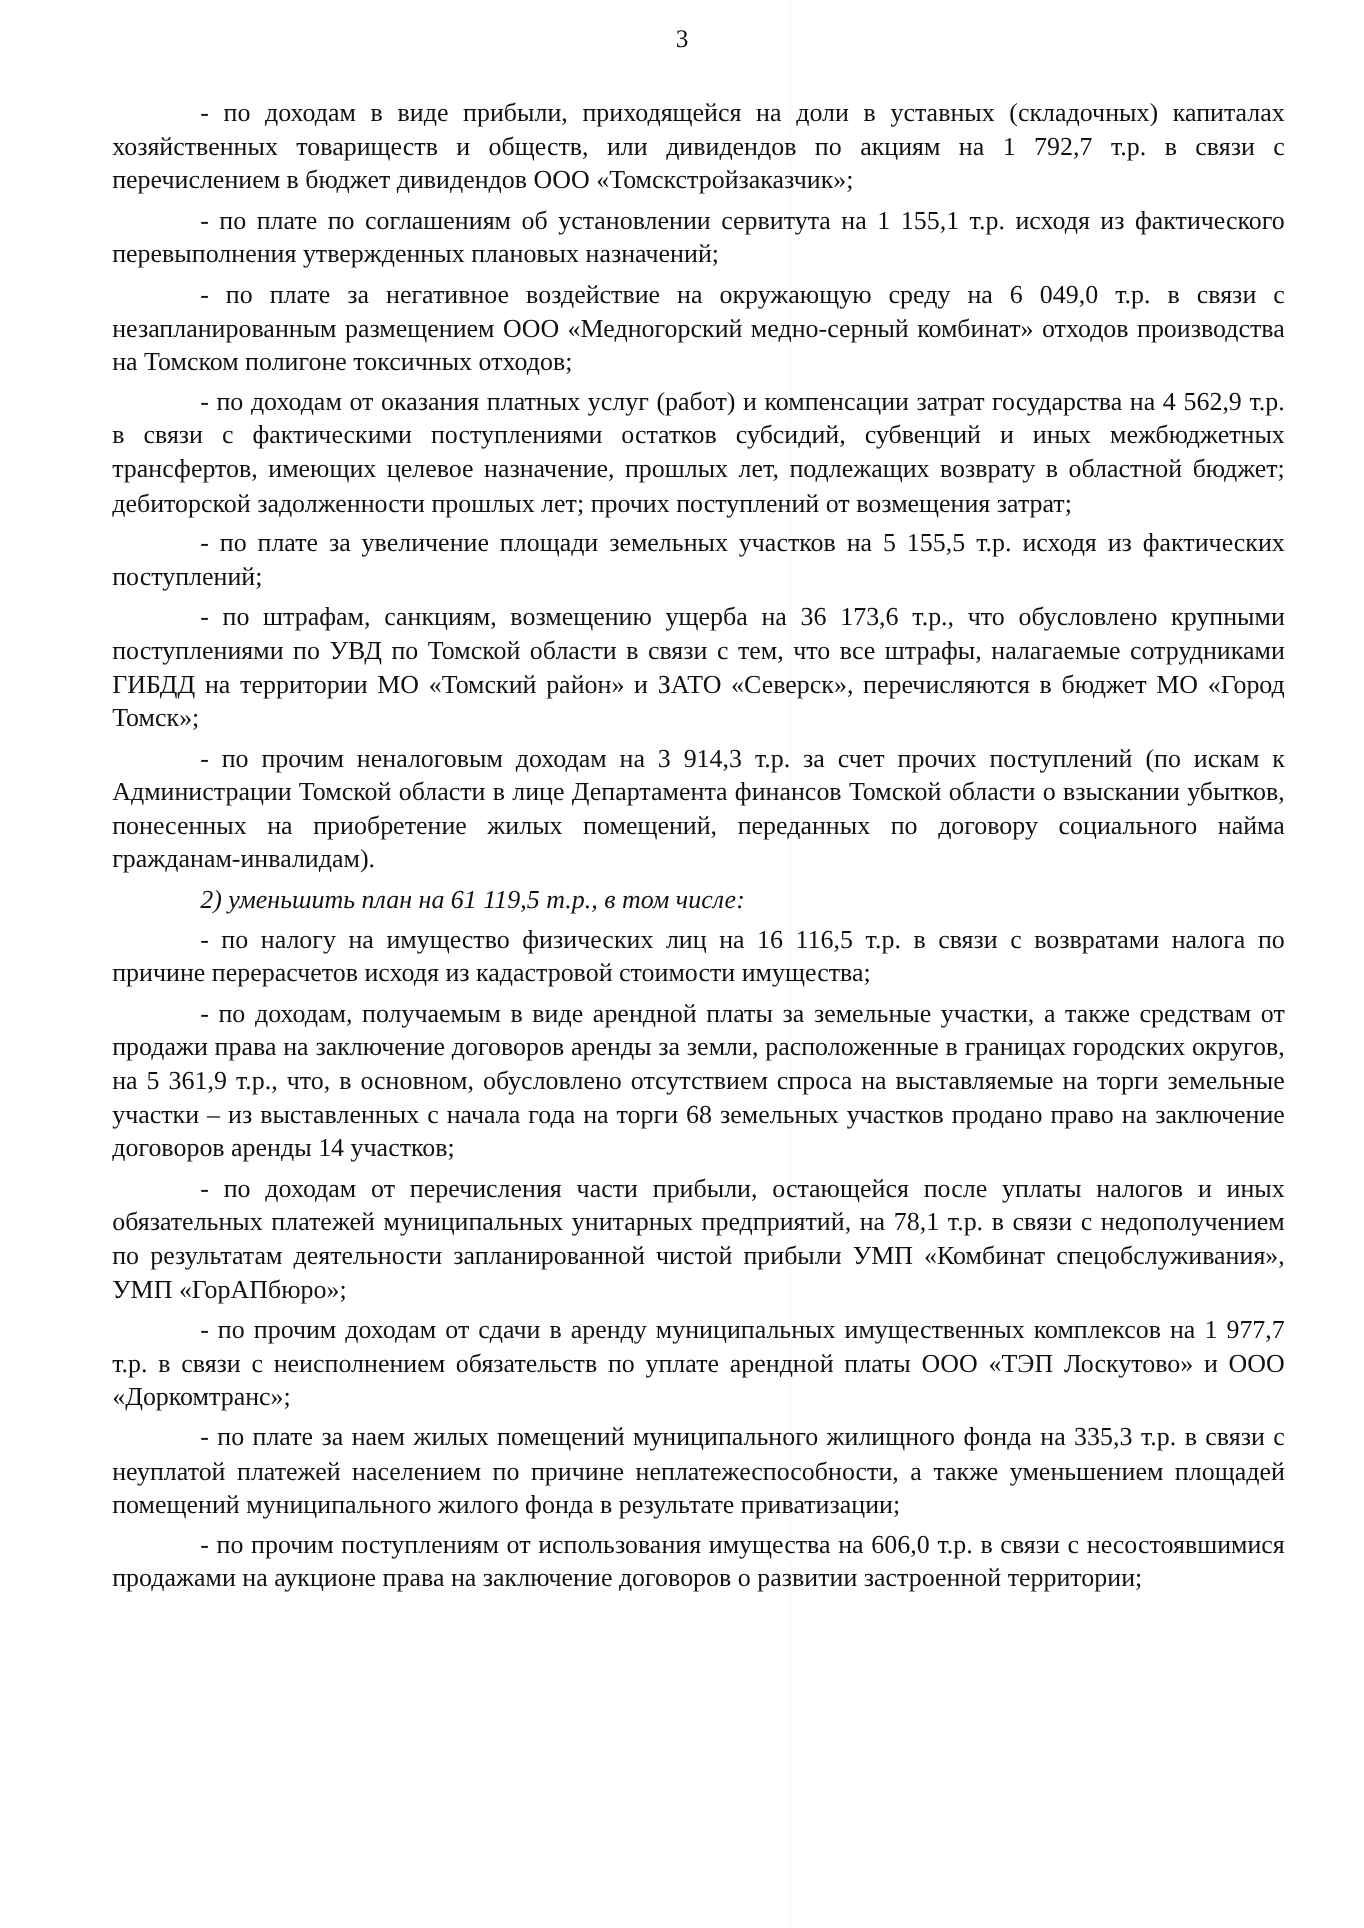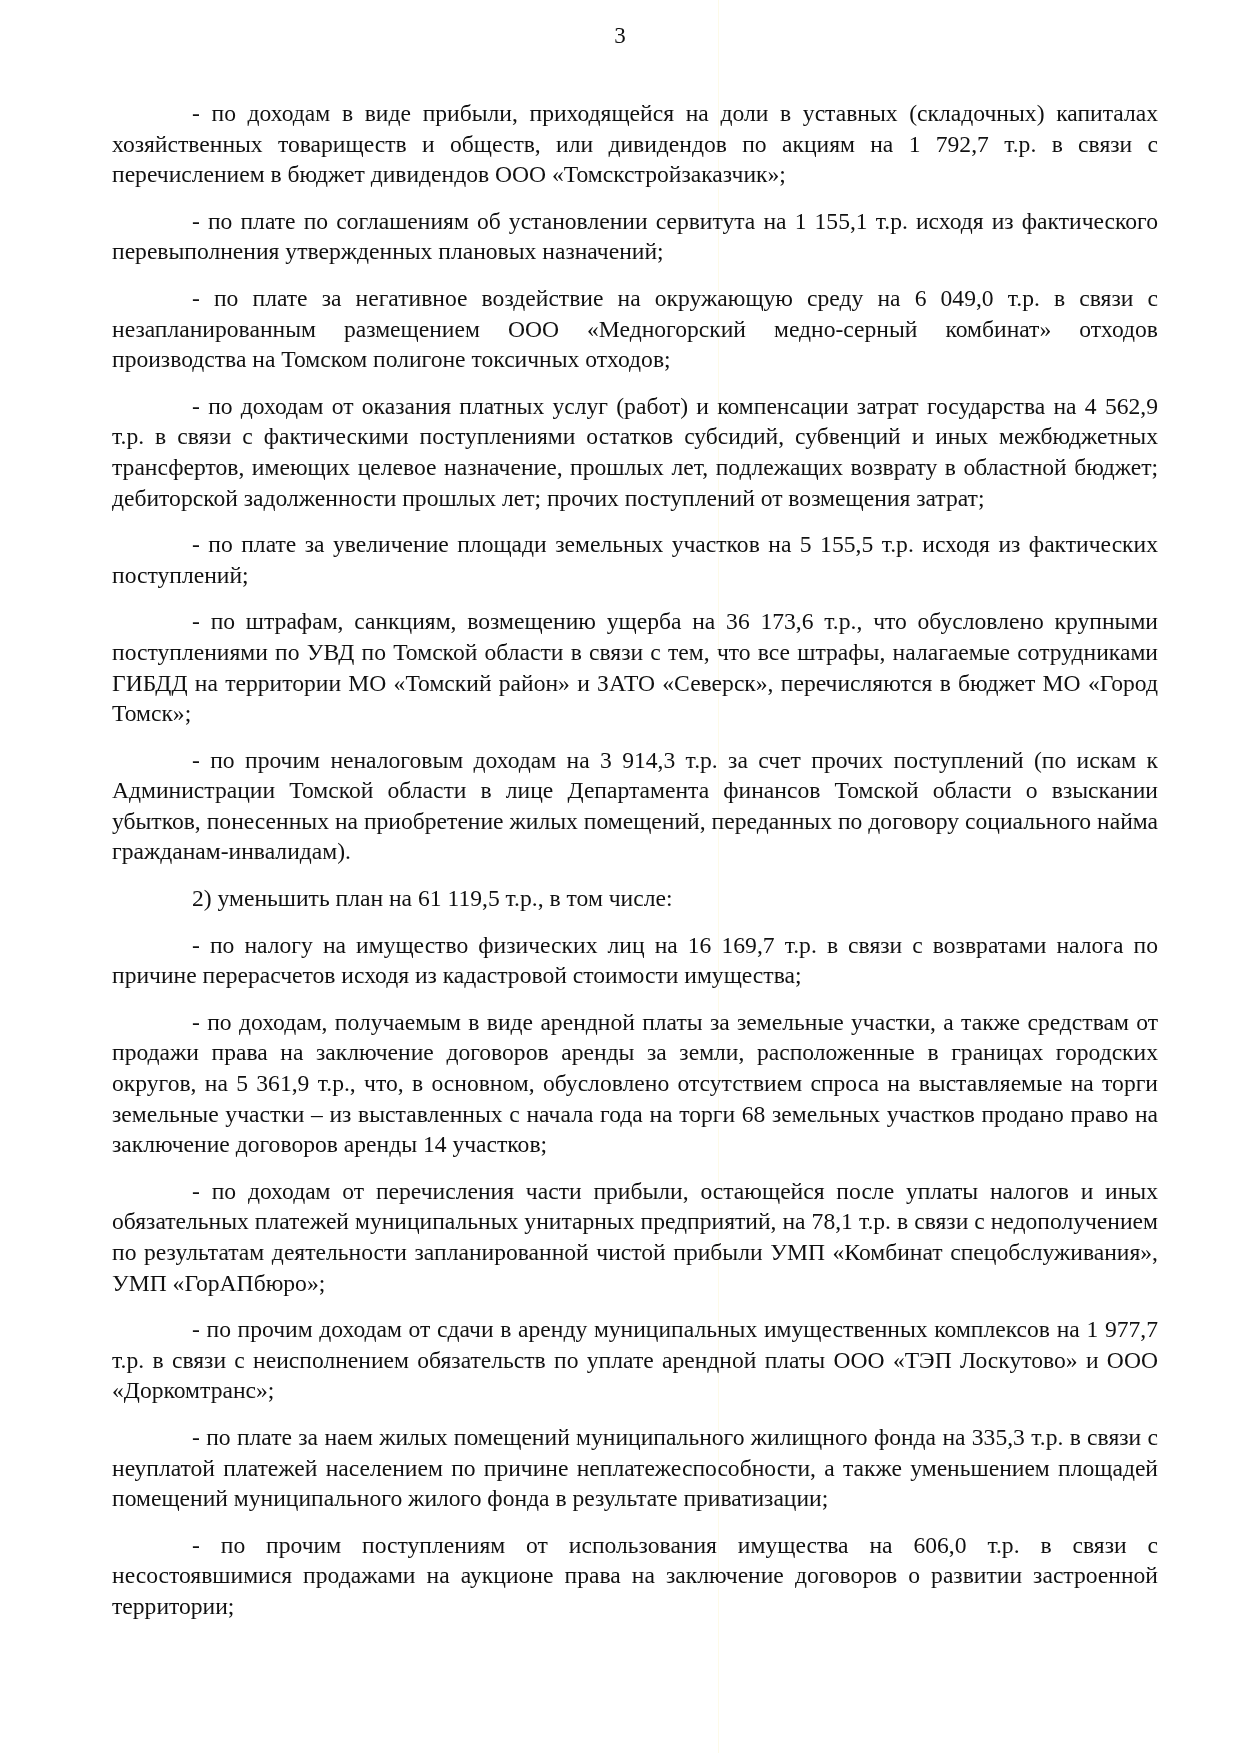--- a/index.html
+++ b/index.html
@@ -26,27 +26,28 @@
     }
     .body-text {
       position: absolute;
       top: 82px;
       left: 96px;
       width: 1078px;
       font-size: 23.6px;
       line-height: 30.6px;
     }
     .para {
-      margin: 16px;
+      margin: 6px;
       text-indent: 80px;
       text-align: justify;
       text-align-last: left;
     }
     .para.heading-para {
       text-indent: 80px;
+      font-style: italic;
     }
     .scan-line {
       position: absolute;
       top: 0;
       left: 718px;
       width: 1px;
       height: 1753px;
       background: #fbf6d8;
       opacity: 0.6;
     }
@@ -60,19 +61,19 @@
 
 <div class="body-text">
   <p class="para">- по доходам в виде прибыли, приходящейся на доли в уставных (складочных) капиталах хозяйственных товариществ и обществ, или дивидендов по акциям на 1 792,7 т.р. в связи с перечислением в бюджет дивидендов ООО «Томскстройзаказчик»;</p>
   <p class="para">- по плате по соглашениям об установлении сервитута на 1 155,1 т.р. исходя из фактического перевыполнения утвержденных плановых назначений;</p>
   <p class="para">- по плате за негативное воздействие на окружающую среду на 6 049,0 т.р. в связи с незапланированным размещением ООО «Медногорский медно-серный комбинат» отходов производства на Томском полигоне токсичных отходов;</p>
   <p class="para">- по доходам от оказания платных услуг (работ) и компенсации затрат государства на 4 562,9 т.р. в связи с фактическими поступлениями остатков субсидий, субвенций и иных межбюджетных трансфертов, имеющих целевое назначение, прошлых лет, подлежащих возврату в областной бюджет; дебиторской задолженности прошлых лет; прочих поступлений от возмещения затрат;</p>
   <p class="para">- по плате за увеличение площади земельных участков на 5 155,5 т.р. исходя из фактических поступлений;</p>
   <p class="para">- по штрафам, санкциям, возмещению ущерба на 36 173,6 т.р., что обусловлено крупными поступлениями по УВД по Томской области в связи с тем, что все штрафы, налагаемые сотрудниками ГИБДД на территории МО «Томский район» и ЗАТО «Северск», перечисляются в бюджет МО «Город Томск»;</p>
   <p class="para">- по прочим неналоговым доходам на 3 914,3 т.р. за счет прочих поступлений (по искам к Администрации Томской области в лице Департамента финансов Томской области о взыскании убытков, понесенных на приобретение жилых помещений, переданных по договору социального найма гражданам-инвалидам).</p>
   <p class="para heading-para">2) уменьшить план на 61 119,5 т.р., в том числе:</p>
-  <p class="para">- по налогу на имущество физических лиц на 16 169,7 т.р. в связи с возвратами налога по причине перерасчетов исходя из кадастровой стоимости имущества;</p>
+  <p class="para">- по налогу на имущество физических лиц на 16 116,5 т.р. в связи с возвратами налога по причине перерасчетов исходя из кадастровой стоимости имущества;</p>
   <p class="para">- по доходам, получаемым в виде арендной платы за земельные участки, а также средствам от продажи права на заключение договоров аренды за земли, расположенные в границах городских округов, на 5 361,9 т.р., что, в основном, обусловлено отсутствием спроса на выставляемые на торги земельные участки – из выставленных с начала года на торги 68 земельных участков продано право на заключение договоров аренды 14 участков;</p>
   <p class="para">- по доходам от перечисления части прибыли, остающейся после уплаты налогов и иных обязательных платежей муниципальных унитарных предприятий, на 78,1 т.р. в связи с недополучением по результатам деятельности запланированной чистой прибыли УМП «Комбинат спецобслуживания», УМП «ГорАПбюро»;</p>
   <p class="para">- по прочим доходам от сдачи в аренду муниципальных имущественных комплексов на 1 977,7 т.р. в связи с неисполнением обязательств по уплате арендной платы ООО «ТЭП Лоскутово» и ООО «Доркомтранс»;</p>
   <p class="para">- по плате за наем жилых помещений муниципального жилищного фонда на 335,3 т.р. в связи с неуплатой платежей населением по причине неплатежеспособности, а также уменьшением площадей помещений муниципального жилого фонда в результате приватизации;</p>
   <p class="para">- по прочим поступлениям от использования имущества на 606,0 т.р. в связи с несостоявшимися продажами на аукционе права на заключение договоров о развитии застроенной территории;</p>
 </div>
 
 </body></html>

